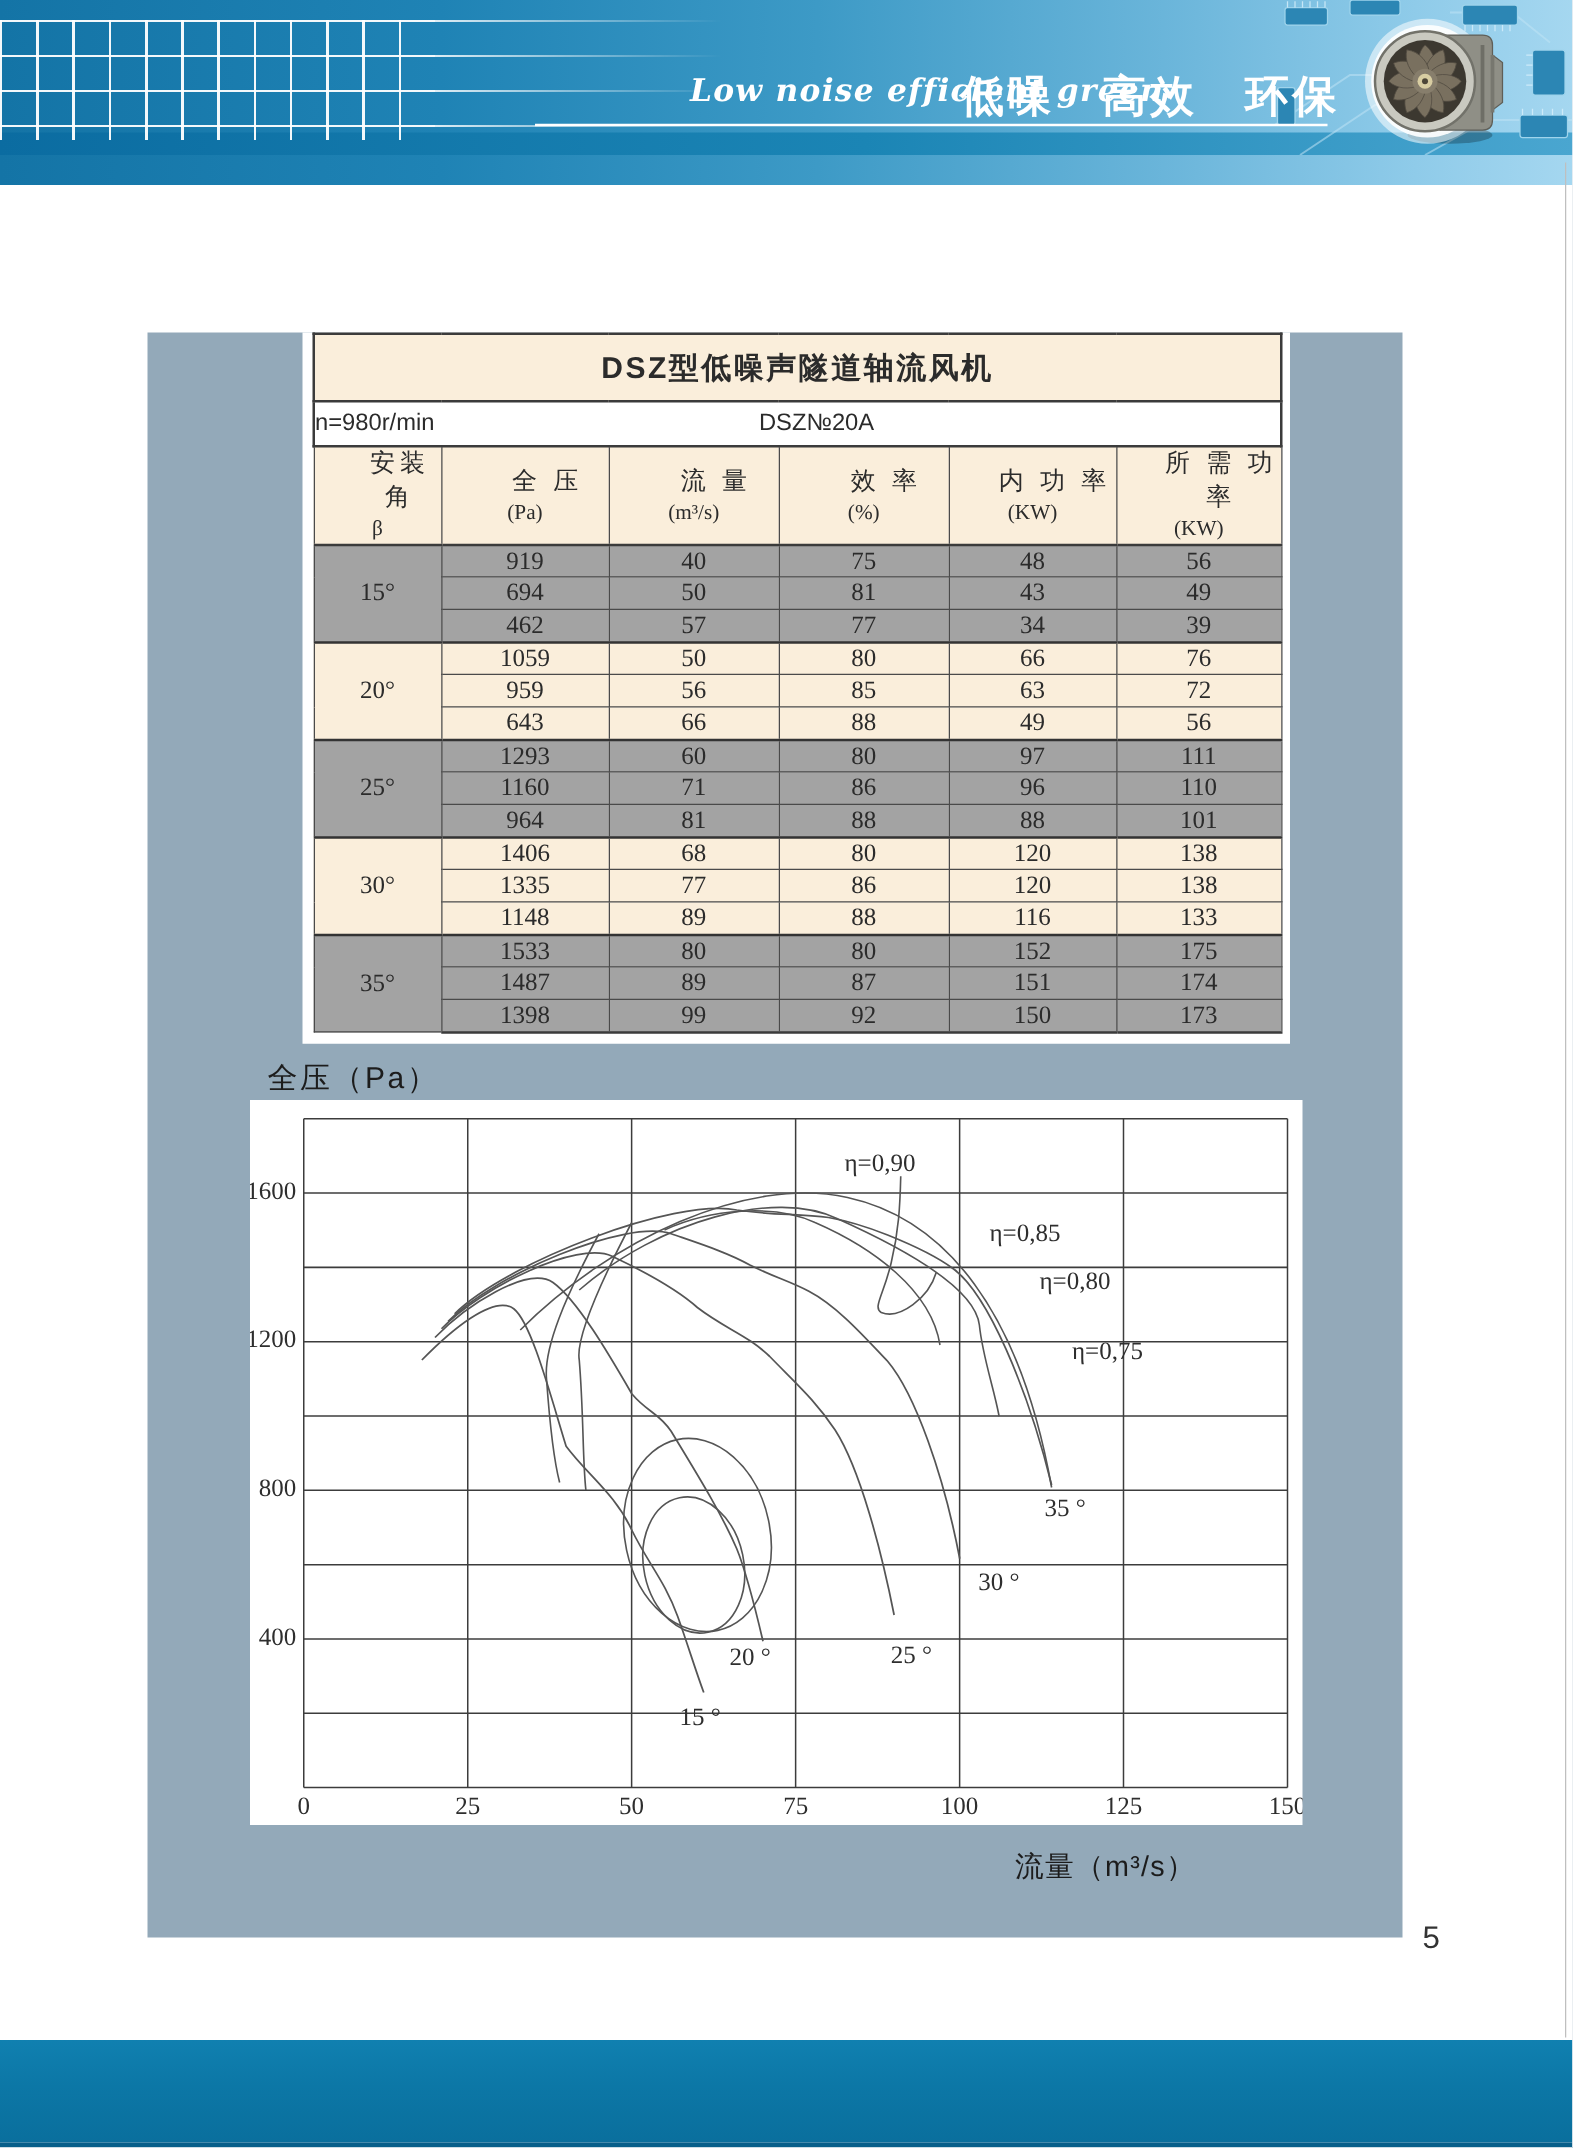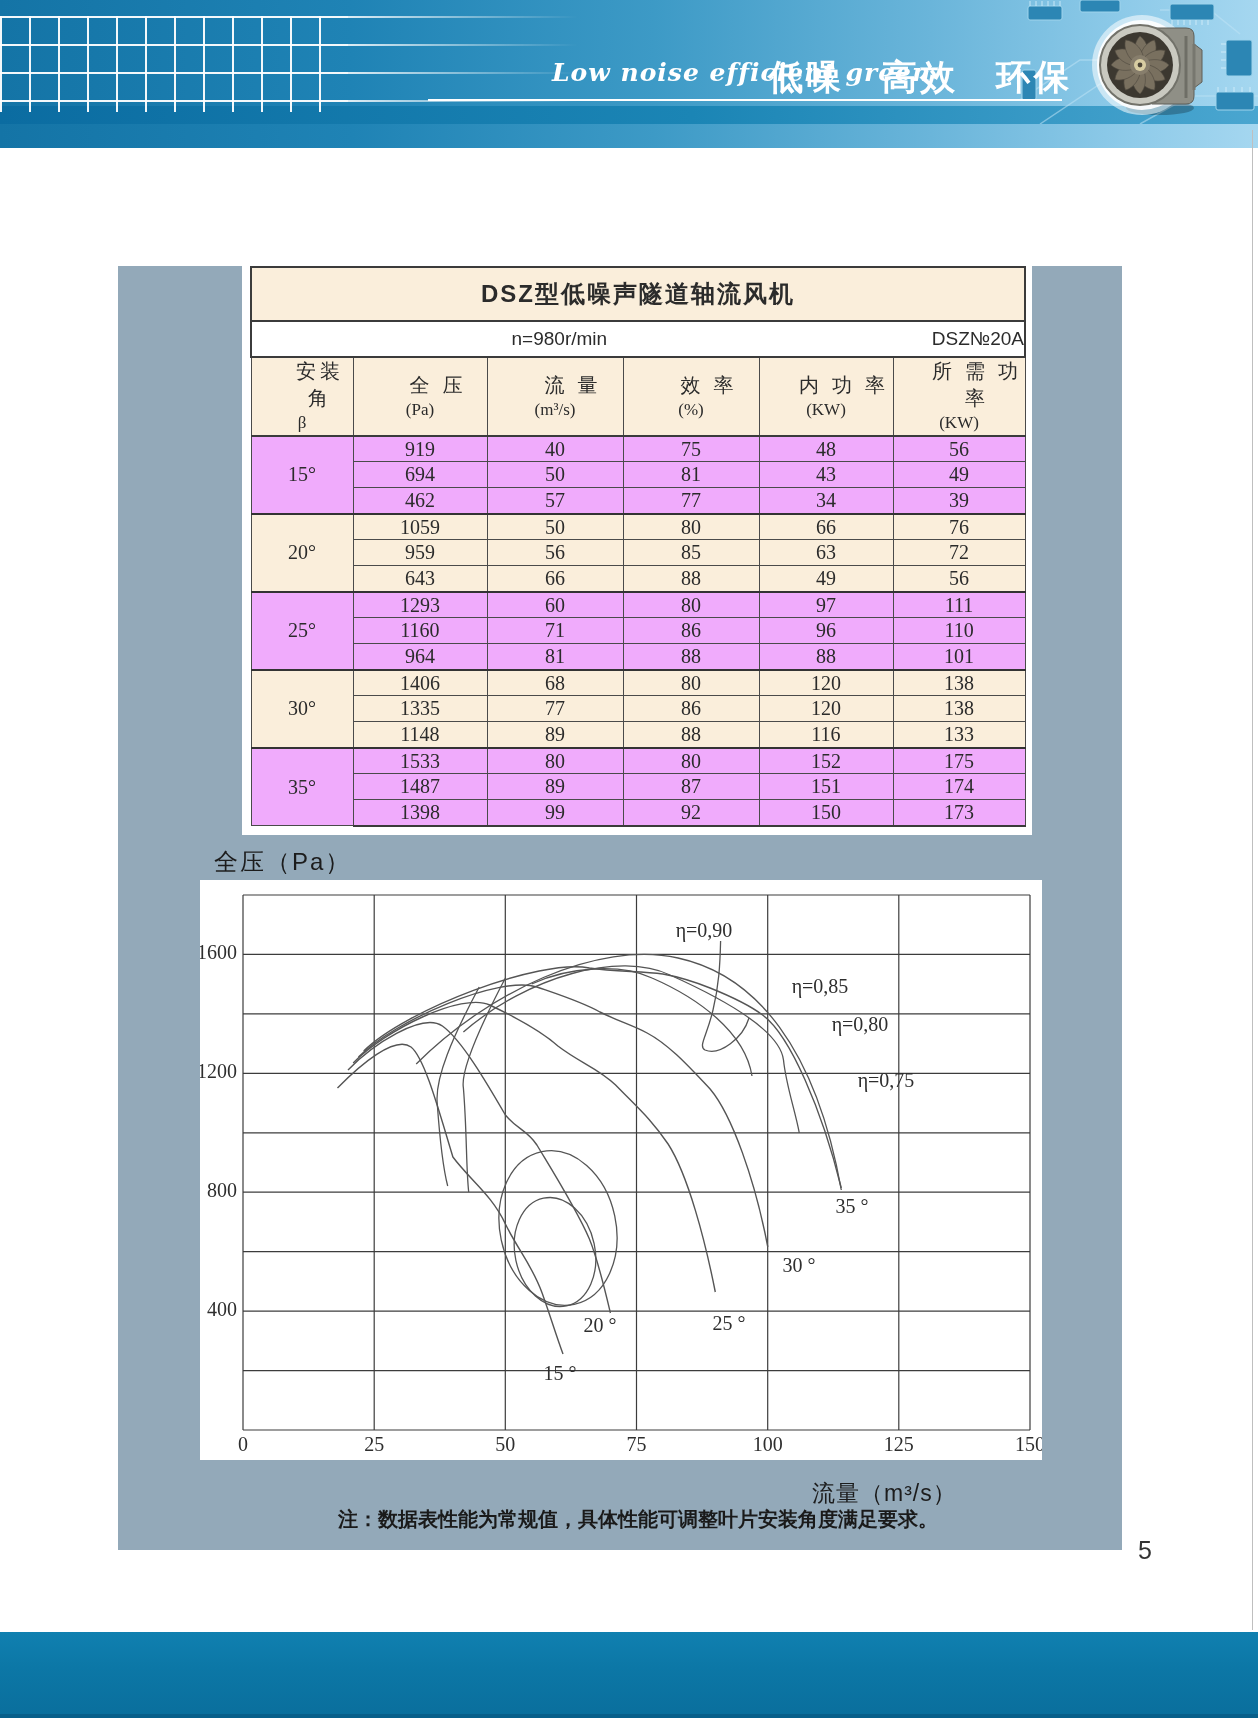--- a/index.html
+++ b/index.html
@@ -34,29 +34,29 @@
   
   .table-wrap{position:absolute;left:242px;top:266px;width:790px;background:#ffffff;padding:0 8px 8px 8px;box-sizing:border-box;}
   table.spec{border-collapse:collapse;width:774px;table-layout:fixed;}
   table.spec td,table.spec th{border:1px solid #4a4a4a;text-align:center;vertical-align:middle;
       font-family:"Liberation Serif",serif;font-size:20px;color:#2b2b2b;padding:0;}
   tr.title-row td{background:#faeedb;height:52px;border:2px solid #3b3b3b;
       font-family:"Liberation Sans",sans-serif;font-size:24px;font-weight:bold;letter-spacing:2px;}
   tr.subtitle-row td{background:#ffffff;height:34px;border:2px solid #3b3b3b;
       font-family:"Liberation Sans",sans-serif;font-size:19px;}
   .subtitle-flex{display:flex;width:100%;}
-  .subtitle-flex span{display:block;text-align:right;}
+  .subtitle-flex span{display:block;text-align:left;}
   .sub-left{width:46%;}
   .sub-right{width:54%;}
   tr.header-row td{background:#faeedb;height:62px;line-height:1.35;border-bottom:2px solid #3b3b3b;border-top:2px solid #3b3b3b;}
   .hdr-name{font-size:20px;letter-spacing:4px;padding-left:36px;}
   .hdr-unit{font-size:17px;letter-spacing:0;}
   tr.data-row{height:26px;}
   tr.data-row td{font-size:20px;}
-  tr.g-blue td{background:#f0abfc;}
+  tr.g-blue td{background:#a3a3a3;}
   tr.g-cream td{background:#faeedb;}
   tr.g-first td{border-top:2px solid #333;}
   table.spec tr:last-child td{border-bottom:2px solid #3b3b3b;}
   td.angle{font-size:21px;}
   col.c0{width:102px;} col.c1{width:134px;} col.c2{width:136px;}
   col.c3{width:136px;} col.c4{width:134px;} col.c5{width:132px;}
 
   
   .chart-ylabel{position:absolute;left:214px;top:846px;font-size:24px;color:#1c1c1c;letter-spacing:2px;}
   .chart-box{position:absolute;left:200px;top:880px;width:842px;height:580px;background:#ffffff;}
@@ -377,19 +377,18 @@
         <text x="652" y="333">35 °</text>
         <text x="599" y="392">30 °</text>
         <text x="529" y="450">25 °</text>
         <text x="400" y="452">20 °</text>
         <text x="360" y="500">15 °</text>
       </g>
     </svg>
   </div>
 
   <div class="chart-xlabel">流量（m³/s）</div>
-  <div class="note">注：数据表性能为常规值，具体性能可调整叶片安装角度满足要求。</div>
   <div class="page-num">5</div>
   <div class="right-edge"></div>
 
   <div class="footer"></div>
 
 </div>
 
 </body></html>

